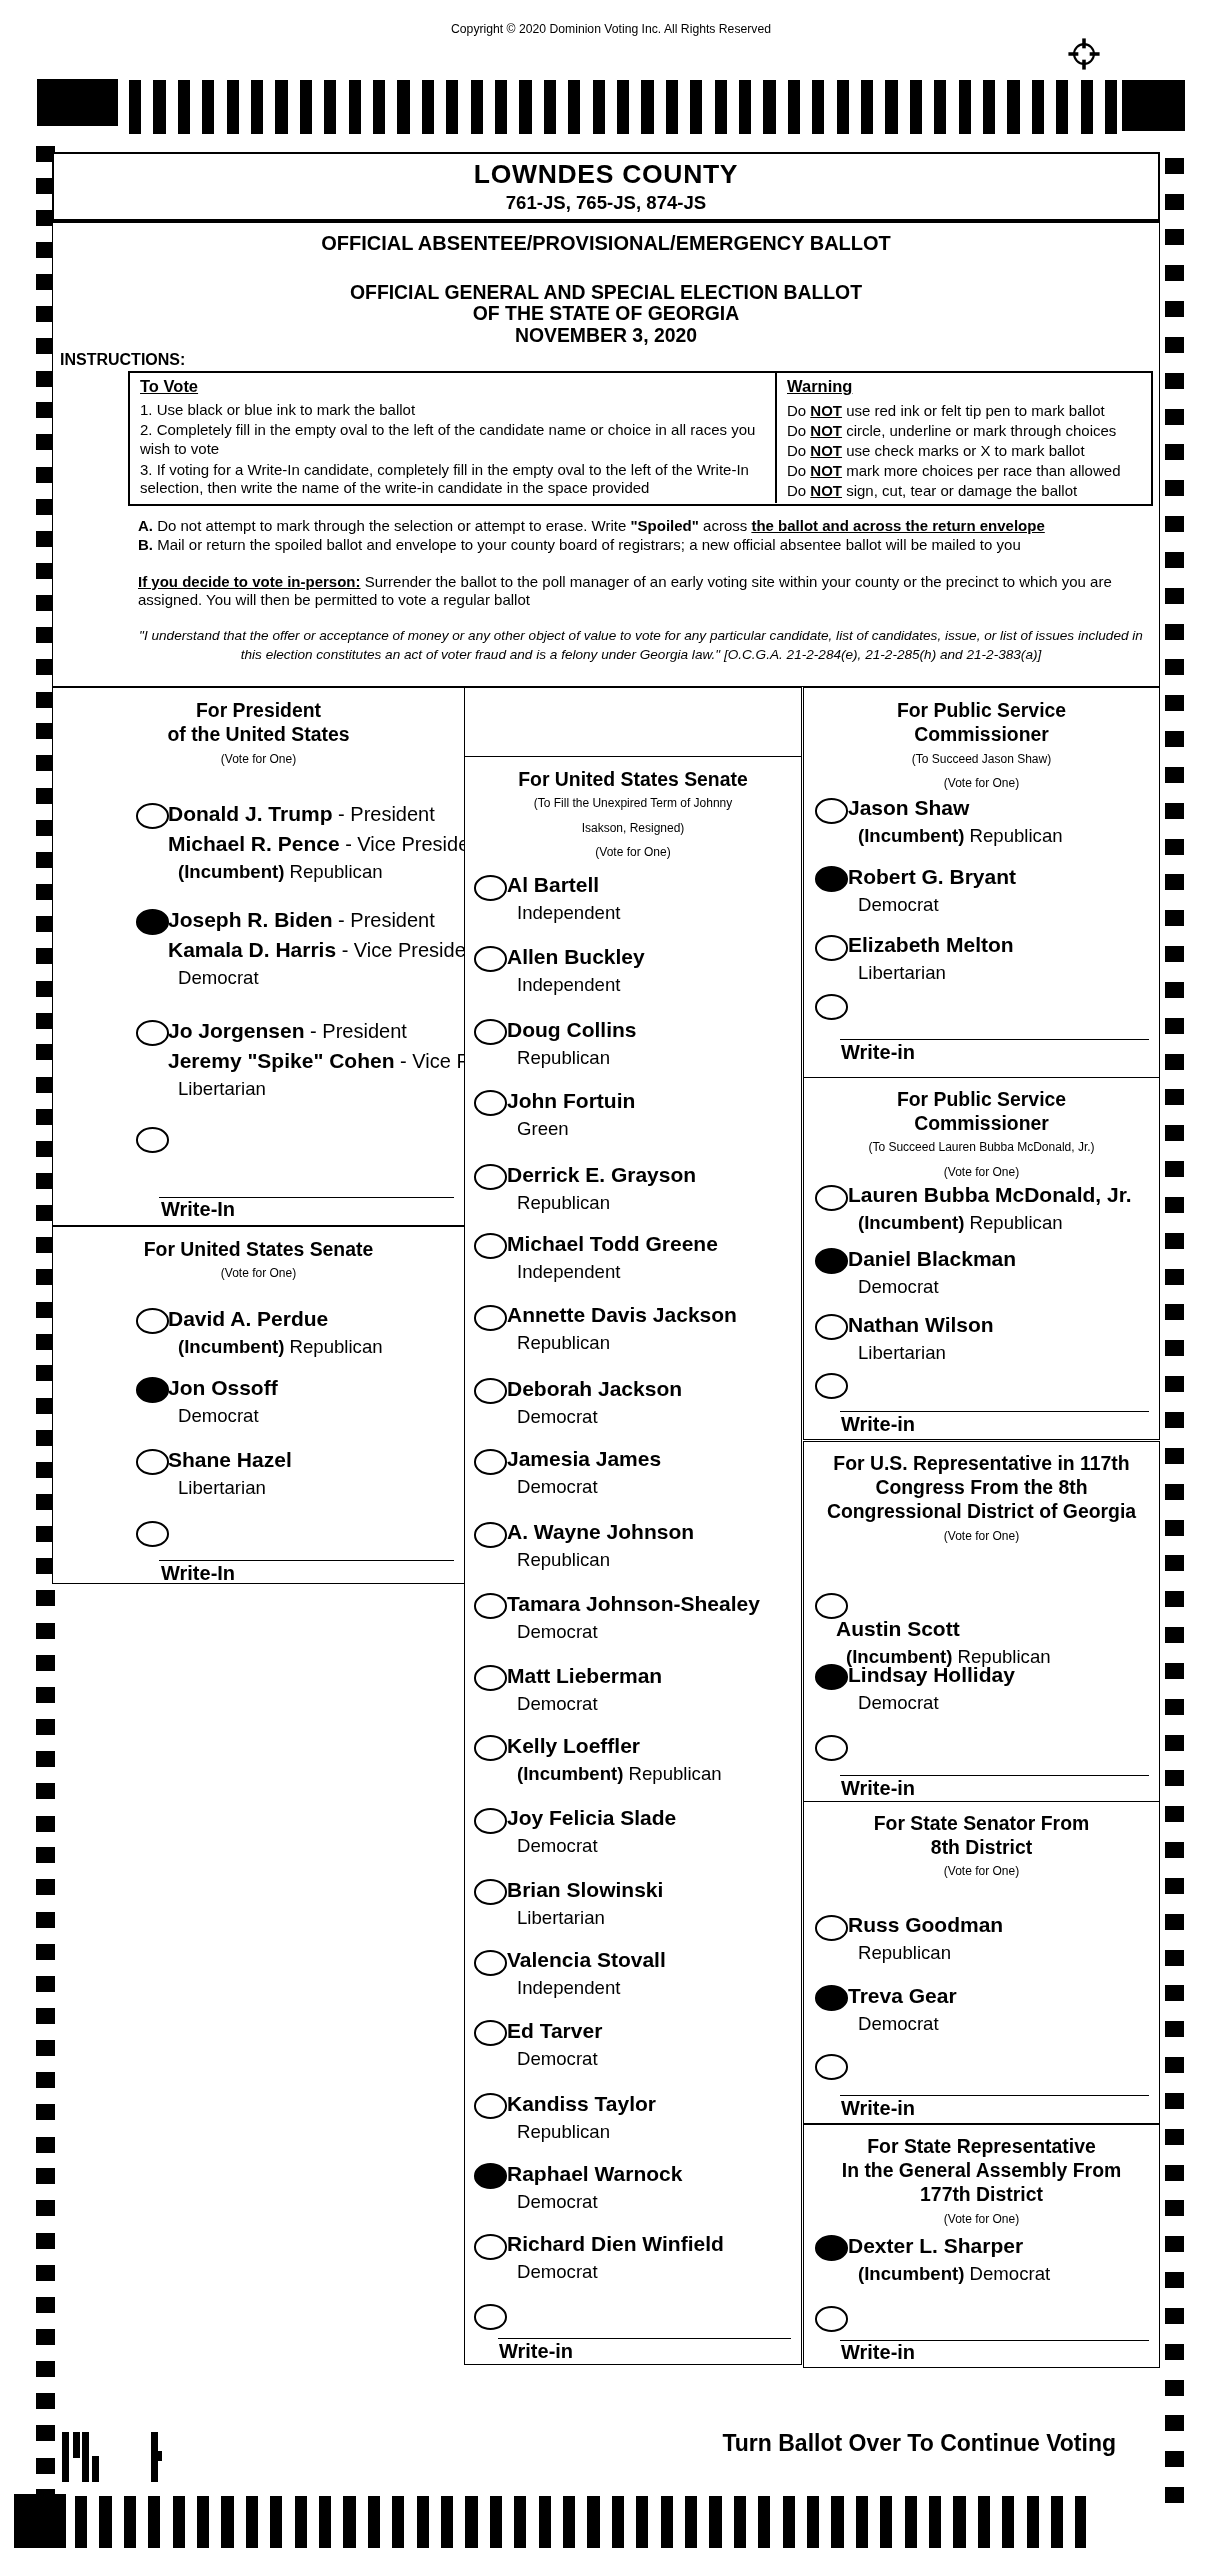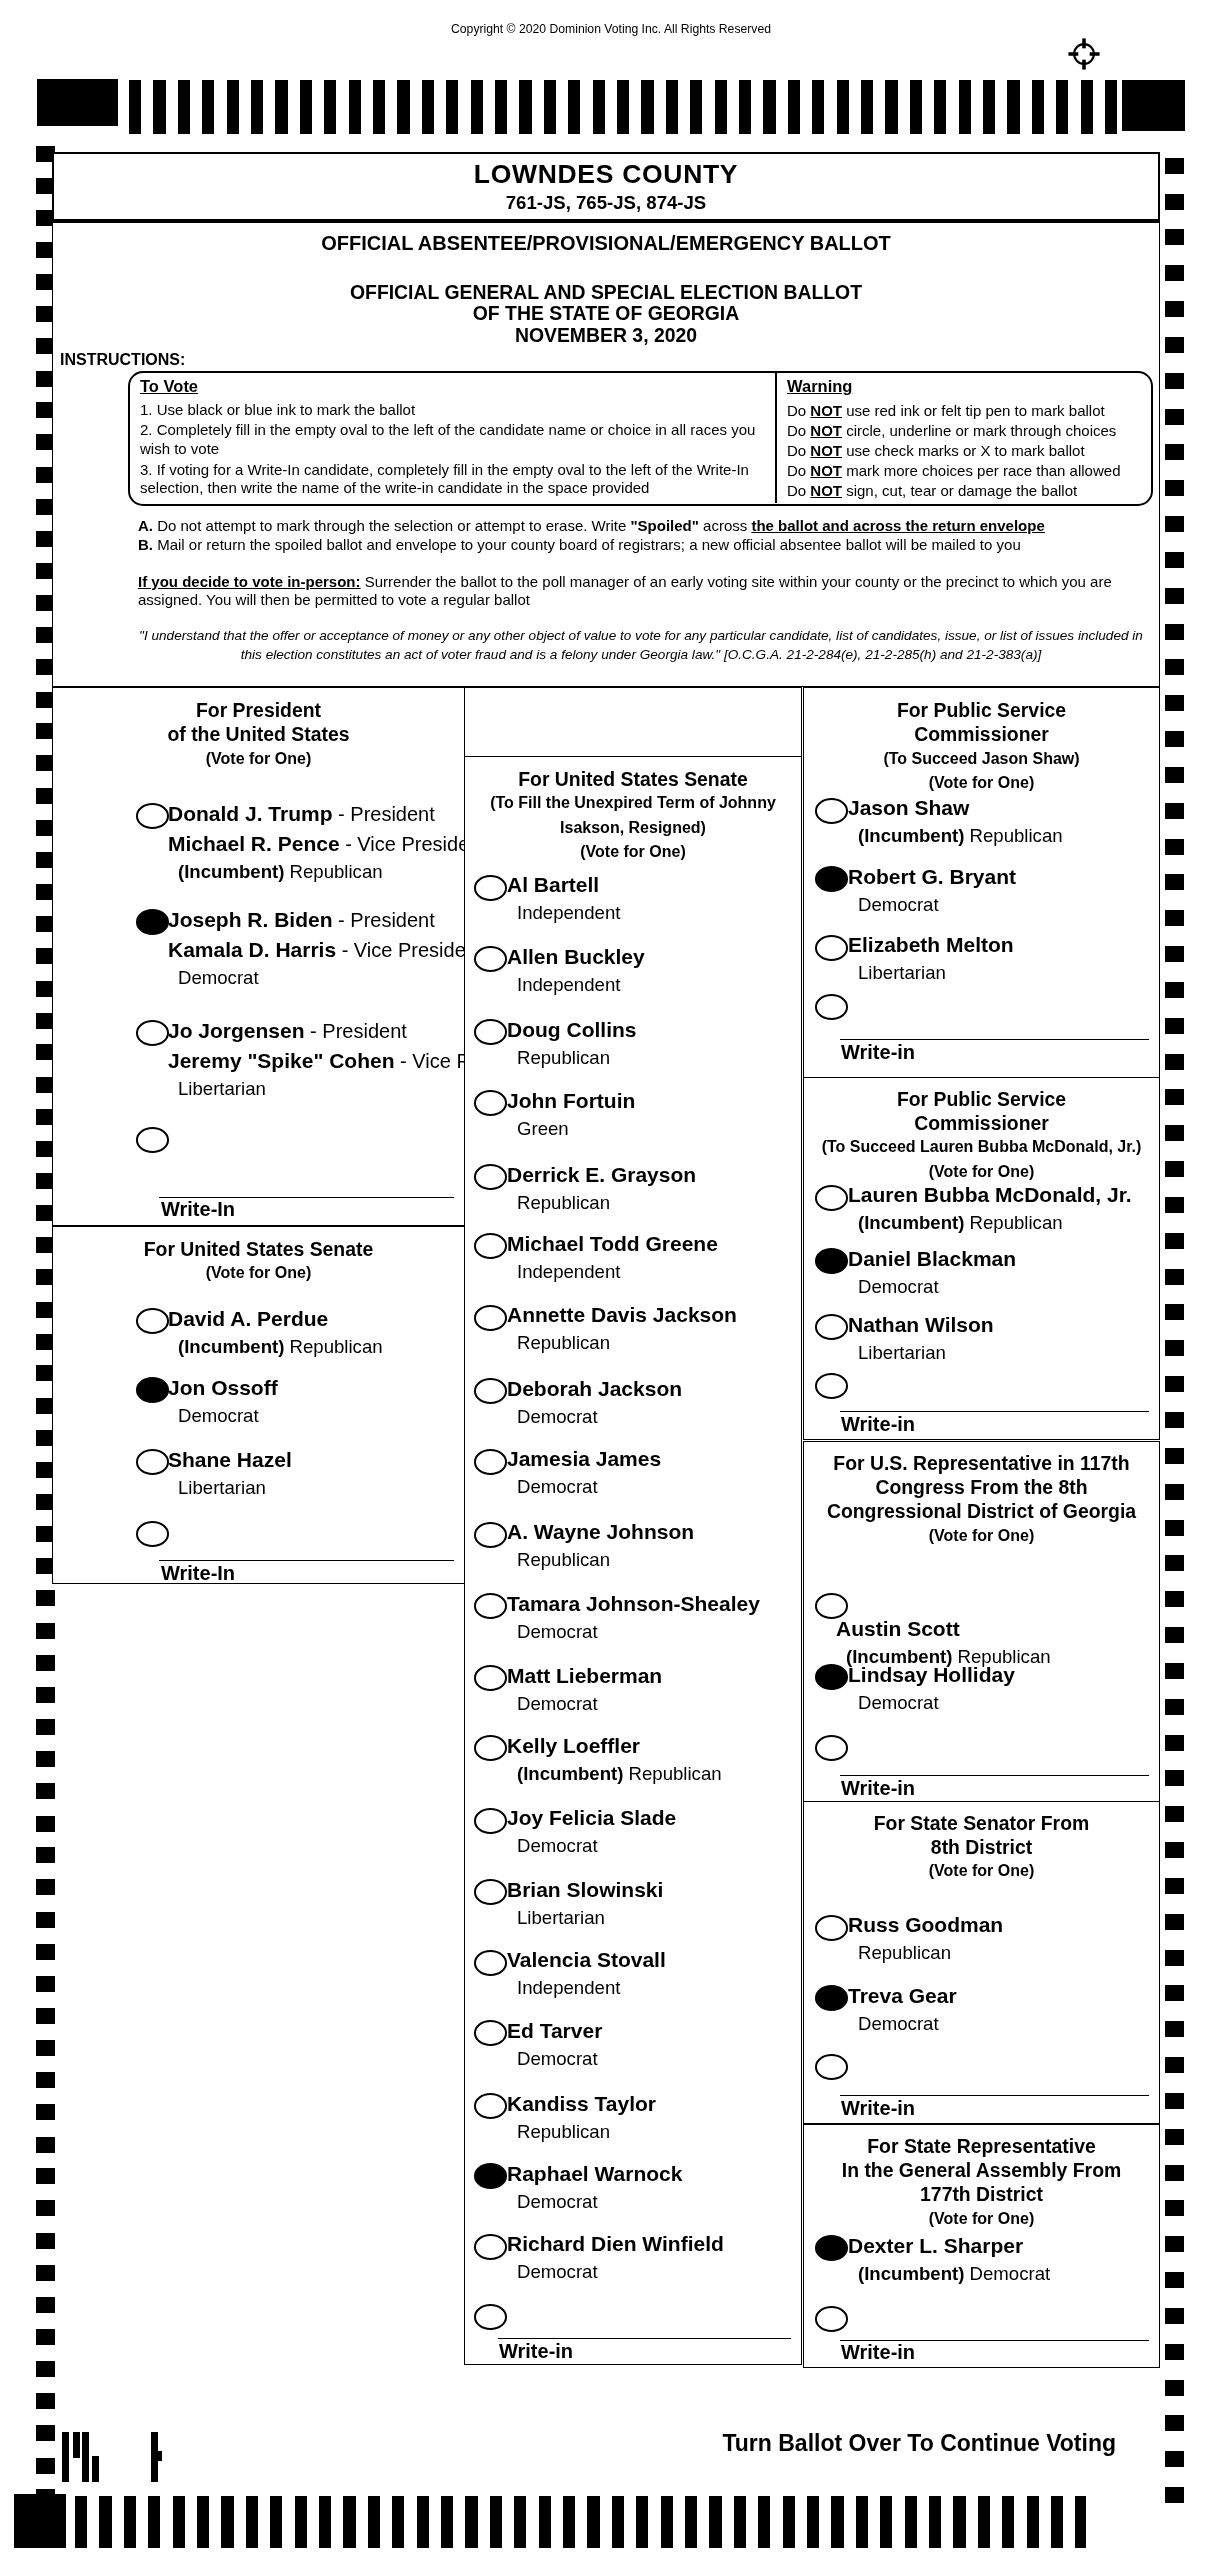--- a/index.html
+++ b/index.html
@@ -26,21 +26,21 @@
   .ilist{font-size:15px;line-height:18.6px;}
   .ilist .item{margin-bottom:2.2px;}
   .warn-list{font-size:15px;line-height:20px;}
   .mistake{font-size:15px;line-height:18.6px;}
   .mistake .blk{margin-bottom:18.6px;}
   .oath{font-size:13.6px;font-style:italic;text-align:center;line-height:18.6px;font-family:"Liberation Sans","DejaVu Sans",sans-serif;}
   
   .contest-box{position:absolute;border:1.4px solid #000;box-sizing:border-box;background:#fff;}
   .contest-title{position:absolute;left:0;width:100%;text-align:center;}
   .tl{font-size:19.4px;font-weight:bold;line-height:24.4px;}
-  .ts{font-size:16px;line-height:24.4px;font-weight:bold;}
+  .ts{font-size:12px;line-height:24.4px;}
   .oval{position:absolute;width:29px;height:21.5px;border:2.2px solid #000;border-radius:50%;background:#fff;}
   .oval.filled{background:#000;}
   .cand{position:absolute;}
   .cname{font-size:20px;line-height:29px;white-space:nowrap;}
   .cname b{font-size:21px;}
   .cparty{font-size:18.6px;line-height:23px;margin-left:10px;margin-top:1.4px;white-space:nowrap;}
   .writein-line{position:absolute;border-top:1.4px solid #000;height:0;}
   .writein-label{position:absolute;font-size:20px;font-weight:bold;}
   .special-head{font-size:27px;font-weight:bold;letter-spacing:0.7px;margin-top:46px;}
   .turnover{font-size:23px;font-weight:bold;}
@@ -216,21 +216,21 @@
 <div class="abs county center" style="left:52px;top:159px;width:1108px;">LOWNDES COUNTY</div>
 <div class="abs precincts center" style="left:52px;top:192px;width:1108px;">761-JS, 765-JS, 874-JS</div>
 
 <div class="hbox2" style="left:52px;top:221px;width:1108px;height:466px;"></div>
 <div class="abs btitle center" style="left:52px;top:232px;width:1108px;">OFFICIAL ABSENTEE/PROVISIONAL/EMERGENCY BALLOT</div>
 <div class="abs bsub center" style="left:52px;top:281px;width:1108px;">OFFICIAL GENERAL AND SPECIAL ELECTION BALLOT</div>
 <div class="abs bsub center" style="left:52px;top:302px;width:1108px;">OF THE STATE OF GEORGIA</div>
 <div class="abs bsub center" style="left:52px;top:324px;width:1108px;">NOVEMBER 3, 2020</div>
 <div class="abs instr-label" style="left:60px;top:351px;">INSTRUCTIONS:</div>
 
-<div class="ibox" style="left:128px;top:371px;width:1025px;height:135px;border-radius:15px;">
+<div class="ibox" style="left:128px;top:371px;width:1025px;height:135px;">
   <div class="abs" style="left:10px;top:4.3px;width:624px;">
     <div class="icell-title">To Vote</div>
     <div class="ilist" id="tovote-items">
         <div class="item">1. Use black or blue ink to mark the ballot</div>
         <div class="item">2. Completely fill in the empty oval to the left of the candidate name or choice in all races you wish to vote</div>
         <div class="item">3. If voting for a Write-In candidate, completely fill in the empty oval to the left of the Write-In selection, then write the name of the write-in candidate in the space provided</div>
       </div>
   </div>
   <div class="abs" style="left:645px;top:0;width:378px;height:130px;border-left:2.2px solid #000;padding-left:10px;box-sizing:border-box;">
     <div class="icell-title" style="margin-top:4.3px;">Warning</div>

